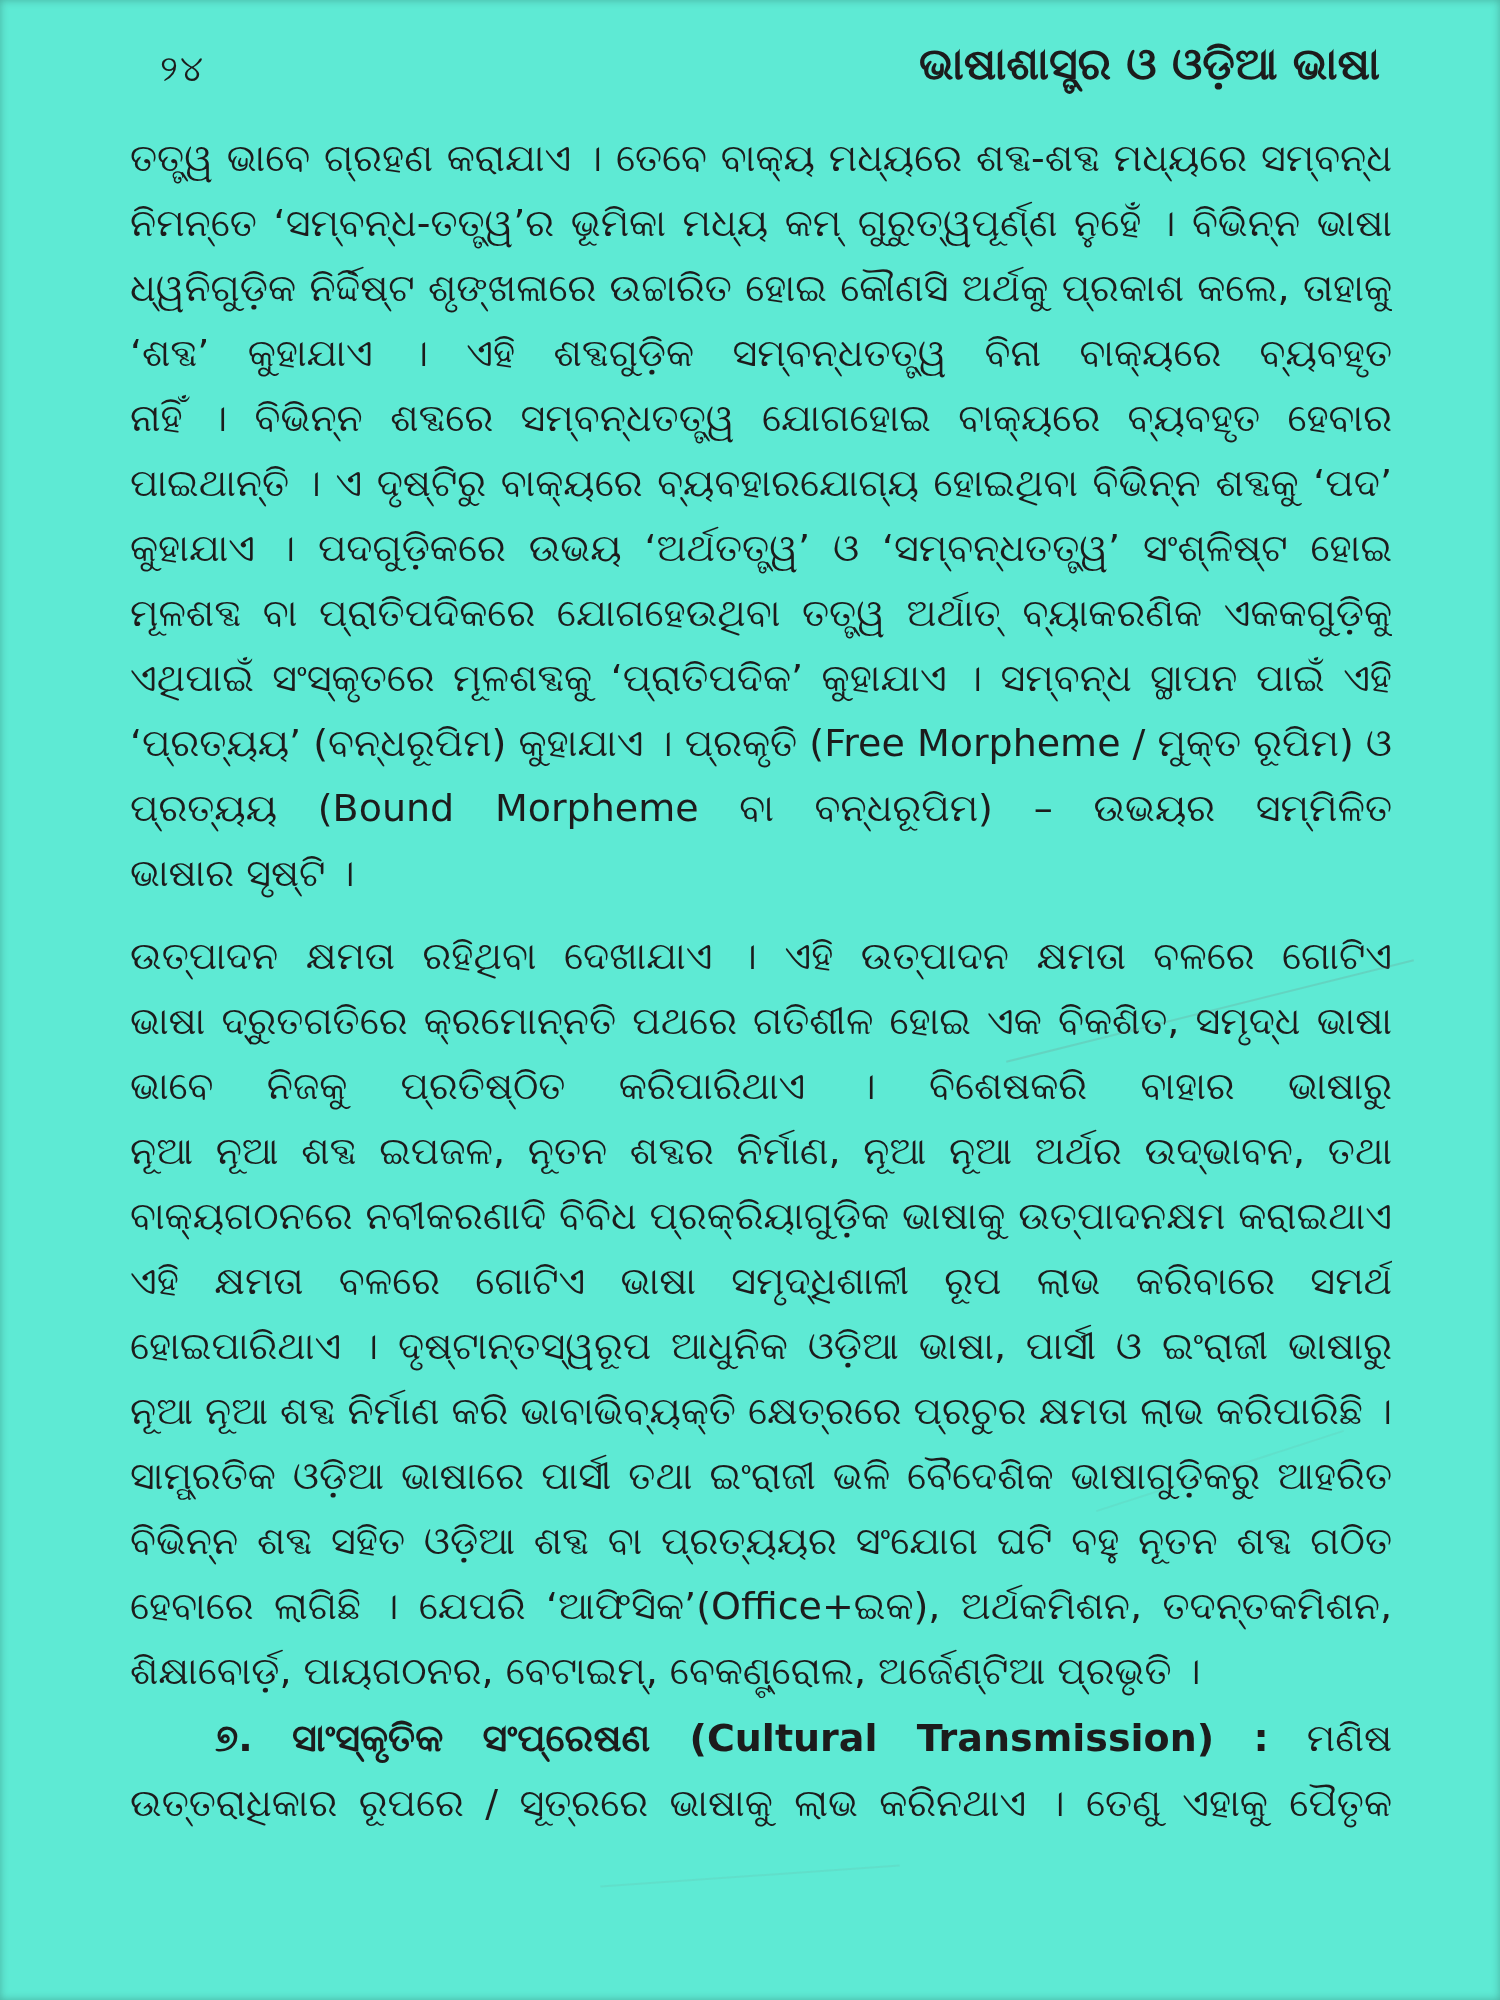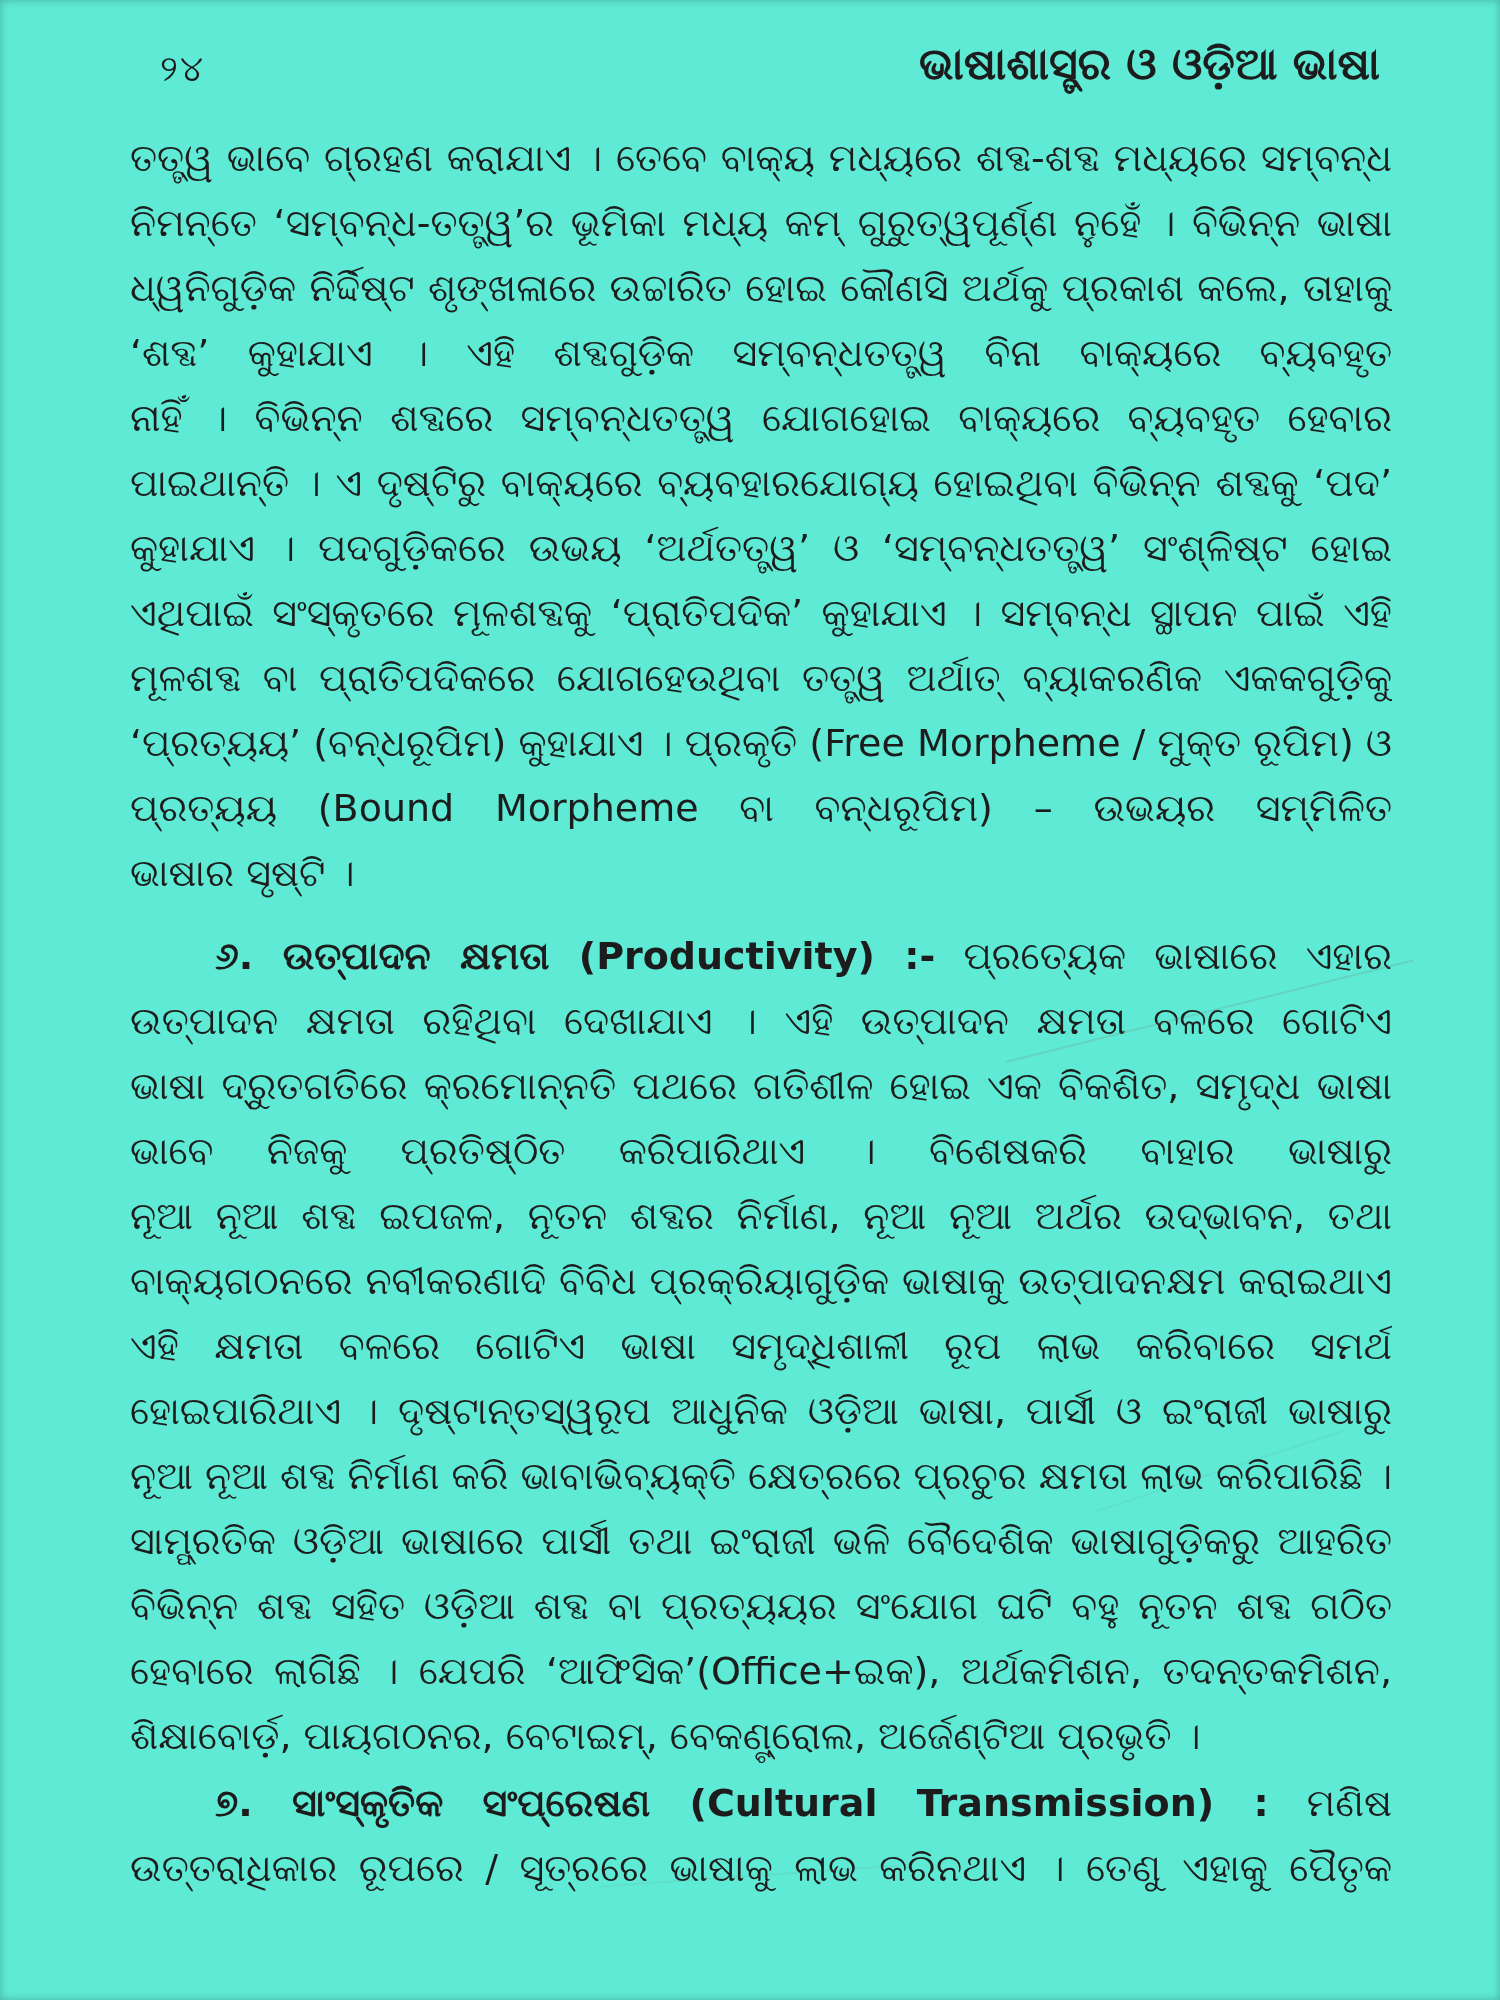--- a/index.html
+++ b/index.html
@@ -58,28 +58,27 @@
 
   <main class="body-text" id="body-root">
       <div class="para">
         <div class="line">ତତ୍ତ୍ୱ ଭାବେ ଗ୍ରହଣ କରାଯାଏ । ତେବେ ବାକ୍ୟ ମଧ୍ୟରେ ଶବ୍ଦ-ଶବ୍ଦ ମଧ୍ୟରେ ସମ୍ବନ୍ଧ ରକ୍ଷା</div>
         <div class="line">ନିମନ୍ତେ ‘ସମ୍ବନ୍ଧ-ତତ୍ତ୍ୱ’ର ଭୂମିକା ମଧ୍ୟ କମ୍ ଗୁରୁତ୍ୱପୂର୍ଣ୍ଣ ନୁହେଁ । ବିଭିନ୍ନ ଭାଷା ଅନ୍ତର୍ଗତ</div>
         <div class="line">ଧ୍ୱନିଗୁଡ଼ିକ ନିର୍ଦ୍ଦିଷ୍ଟ ଶୃଙ୍ଖଳାରେ ଉଚ୍ଚାରିତ ହୋଇ କୌଣସି ଅର୍ଥକୁ ପ୍ରକାଶ କଲେ, ତାହାକୁ</div>
         <div class="line">‘ଶବ୍ଦ’ କୁହାଯାଏ । ଏହି ଶବ୍ଦଗୁଡ଼ିକ ସମ୍ବନ୍ଧତତ୍ତ୍ୱ ବିନା ବାକ୍ୟରେ ବ୍ୟବହୃତ ହୋଇପାରନ୍ତି</div>
         <div class="line">ନାହିଁ । ବିଭିନ୍ନ ଶବ୍ଦରେ ସମ୍ବନ୍ଧତତ୍ତ୍ୱ ଯୋଗହୋଇ ବାକ୍ୟରେ ବ୍ୟବହୃତ ହେବାର ଯୋଗ୍ୟତା</div>
         <div class="line">ପାଇଥାନ୍ତି । ଏ ଦୃଷ୍ଟିରୁ ବାକ୍ୟରେ ବ୍ୟବହାରଯୋଗ୍ୟ ହୋଇଥିବା ବିଭିନ୍ନ ଶବ୍ଦକୁ ‘ପଦ’</div>
         <div class="line">କୁହାଯାଏ । ପଦଗୁଡ଼ିକରେ ଉଭୟ ‘ଅର୍ଥତତ୍ତ୍ୱ’ ଓ ‘ସମ୍ବନ୍ଧତତ୍ତ୍ୱ’ ସଂଶ୍ଳିଷ୍ଟ ହୋଇ ରହିଥାଏ ।</div>
+        <div class="line">ମୂଳଶବ୍ଦ ବା ପ୍ରାତିପଦିକରେ ଯୋଗହେଉଥିବା ତତ୍ତ୍ୱ ଅର୍ଥାତ୍ ବ୍ୟାକରଣିକ ଏକକଗୁଡ଼ିକୁ</div>
         <div class="line">ଏଥିପାଇଁ ସଂସ୍କୃତରେ ମୂଳଶବ୍ଦକୁ ‘ପ୍ରାତିପଦିକ’ କୁହାଯାଏ । ସମ୍ବନ୍ଧ ସ୍ଥାପନ ପାଇଁ ଏହି</div>
-        <div class="line">ମୂଳଶବ୍ଦ ବା ପ୍ରାତିପଦିକରେ ଯୋଗହେଉଥିବା ତତ୍ତ୍ୱ ଅର୍ଥାତ୍ ବ୍ୟାକରଣିକ ଏକକଗୁଡ଼ିକୁ</div>
         <div class="line">‘ପ୍ରତ୍ୟୟ’ (ବନ୍ଧରୂପିମ) କୁହାଯାଏ । ପ୍ରକୃତି (Free Morpheme / ମୁକ୍ତ ରୂପିମ) ଓ</div>
         <div class="line">ପ୍ରତ୍ୟୟ (Bound Morpheme ବା ବନ୍ଧରୂପିମ) – ଉଭୟର ସମ୍ମିଳିତ ପ୍ରୟୋଗରେ</div>
         <div class="line no-stretch">ଭାଷାର ସୃଷ୍ଟି ।</div>
       </div>
       <div class="para gap-large">
-        <div class="line indent"><span class="lead">୬. ଉତ୍ପାଦନ କ୍ଷମତା (Productivity) :-</span><span> ପ୍ରତ୍ୟେକ ଭାଷାରେ ଏହାର</span></div>
         <div class="line">ଉତ୍ପାଦନ କ୍ଷମତା ରହିଥିବା ଦେଖାଯାଏ । ଏହି ଉତ୍ପାଦନ କ୍ଷମତା ବଳରେ ଗୋଟିଏ</div>
         <div class="line">ଭାଷା ଦ୍ରୁତଗତିରେ କ୍ରମୋନ୍ନତି ପଥରେ ଗତିଶୀଳ ହୋଇ ଏକ ବିକଶିତ, ସମୃଦ୍ଧ ଭାଷା</div>
         <div class="line">ଭାବେ ନିଜକୁ ପ୍ରତିଷ୍ଠିତ କରିପାରିଥାଏ । ବିଶେଷକରି ବାହାର ଭାଷାରୁ ଆବଶ୍ୟକତାନୁଯାୟୀ</div>
         <div class="line">ନୂଆ ନୂଆ ଶବ୍ଦ ଇପଜଳ, ନୂତନ ଶବ୍ଦର ନିର୍ମାଣ, ନୂଆ ନୂଆ ଅର୍ଥର ଉଦ୍ଭାବନ, ତଥା</div>
         <div class="line">ବାକ୍ୟଗଠନରେ ନବୀକରଣାଦି ବିବିଧ ପ୍ରକ୍ରିୟାଗୁଡ଼ିକ ଭାଷାକୁ ଉତ୍ପାଦନକ୍ଷମ କରାଇଥାଏ ।</div>
         <div class="line">ଏହି କ୍ଷମତା ବଳରେ ଗୋଟିଏ ଭାଷା ସମୃଦ୍ଧିଶାଳୀ ରୂପ ଲାଭ କରିବାରେ ସମର୍ଥ</div>
         <div class="line">ହୋଇପାରିଥାଏ । ଦୃଷ୍ଟାନ୍ତସ୍ୱରୂପ ଆଧୁନିକ ଓଡ଼ିଆ ଭାଷା, ପାର୍ସୀ ଓ ଇଂରାଜୀ ଭାଷାରୁ</div>
         <div class="line">ନୂଆ ନୂଆ ଶବ୍ଦ ନିର୍ମାଣ କରି ଭାବାଭିବ୍ୟକ୍ତି କ୍ଷେତ୍ରରେ ପ୍ରଚୁର କ୍ଷମତା ଲାଭ କରିପାରିଛି ।</div>
         <div class="line">ସାମ୍ପ୍ରତିକ ଓଡ଼ିଆ ଭାଷାରେ ପାର୍ସୀ ତଥା ଇଂରାଜୀ ଭଳି ବୈଦେଶିକ ଭାଷାଗୁଡ଼ିକରୁ ଆହରିତ</div>
         <div class="line">ବିଭିନ୍ନ ଶବ୍ଦ ସହିତ ଓଡ଼ିଆ ଶବ୍ଦ ବା ପ୍ରତ୍ୟୟର ସଂଯୋଗ ଘଟି ବହୁ ନୂତନ ଶବ୍ଦ ଗଠିତ</div>

